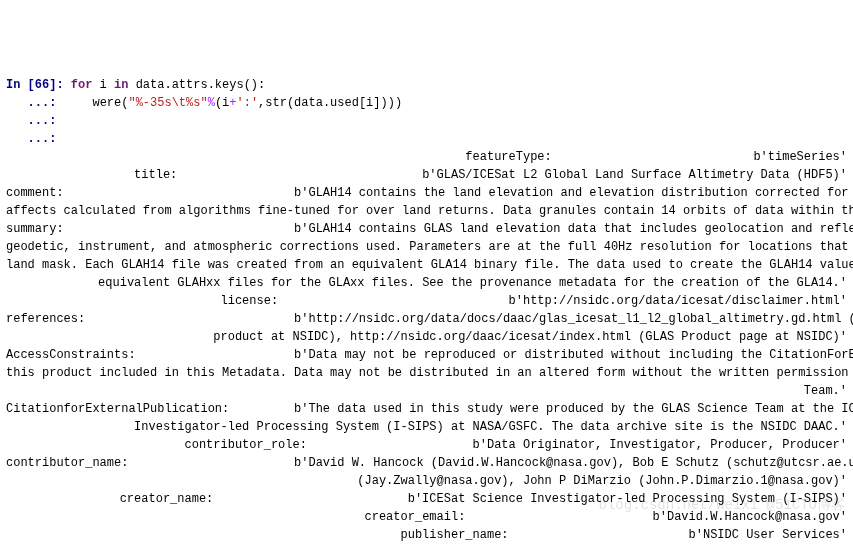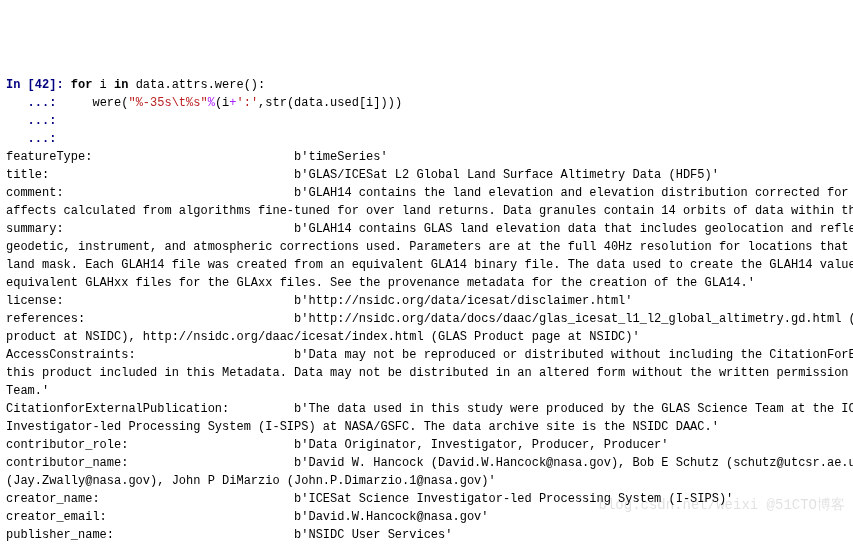--- a/index.html
+++ b/index.html
@@ -8,42 +8,42 @@
     font-family: "Consolas", "Monaco", "Courier New", monospace;
     font-size: 12px;
     line-height: 1.5;
     background: #ffffff;
     color: #000000;
     white-space: pre;
     overflow-x: hidden;
   }
   .prompt-in { color: #000080; font-weight: bold; }
   .prompt-cont { color: #000080; font-weight: bold; }
-  .kw { color: #000000; font-weight: bold; }
+  .kw { color: #701a75; font-weight: bold; }
   .builtin { color: #000000; }
   .str { color: #ba2121; }
   .op { color: #aa22ff; }
   .watermark {
     position: fixed;
     right: 8px;
     bottom: 30px;
     color: rgba(0,0,0,0.12);
     font-family: Liberation Mono, monospace;
     font-size: 14px;
     pointer-events: none;
     user-select: none;
   }
-  .attr-line { white-space: pre; }
+  .attr-line { white-space: pre; text-align: right; }
 </style>
 </head>
 <body>
 
 
 
-<div><span class="prompt-in">In [42]:</span> <span class="kw">for</span><span> i </span><span class="kw">in</span><span> data.attrs.were():</span>
+<div><span class="prompt-in">In [66]:</span> <span class="kw">for</span><span> i </span><span class="kw">in</span><span> data.attrs.keys():</span>
 <span class="prompt-cont">   ...:</span><span>     </span><span class="builtin">were</span><span>(</span><span class="str">"%-35s\t%s"</span><span class="op">%</span><span>(i</span><span class="op">+</span><span class="str">':'</span><span>,</span><span class="builtin">str</span><span>(data.used[i])))</span>
 <span class="prompt-cont">   ...:</span>
 <span class="prompt-cont">   ...:</span>
 </div><div id="output"><div class="attr-line">featureType:                            b'timeSeries'</div><div class="attr-line">title:                                  b'GLAS/ICESat L2 Global Land Surface Altimetry Data (HDF5)'</div><div class="attr-line">comment:                                b'GLAH14 contains the land elevation and elevation distribution corrected for geo</div><div class="attr-line">affects calculated from algorithms fine-tuned for over land returns. Data granules contain 14 orbits of data within the l</div><div class="attr-line">summary:                                b'GLAH14 contains GLAS land elevation data that includes geolocation and reflecta</div><div class="attr-line">geodetic, instrument, and atmospheric corrections used. Parameters are at the full 40Hz resolution for locations that fal</div><div class="attr-line">land mask. Each GLAH14 file was created from an equivalent GLA14 binary file. The data used to create the GLAH14 values a</div><div class="attr-line">equivalent GLAHxx files for the GLAxx files. See the provenance metadata for the creation of the GLA14.'</div><div class="attr-line">license:                                b'http://nsidc.org/data/icesat/disclaimer.html'</div><div class="attr-line">references:                             b'http://nsidc.org/data/docs/daac/glas_icesat_l1_l2_global_altimetry.gd.html (Gui</div><div class="attr-line">product at NSIDC), http://nsidc.org/daac/icesat/index.html (GLAS Product page at NSIDC)'</div><div class="attr-line">AccessConstraints:                      b'Data may not be reproduced or distributed without including the CitationForExte</div><div class="attr-line">this product included in this Metadata. Data may not be distributed in an altered form without the written permission of</div><div class="attr-line">Team.'</div><div class="attr-line">CitationforExternalPublication:         b'The data used in this study were produced by the GLAS Science Team at the ICESa</div><div class="attr-line">Investigator-led Processing System (I-SIPS) at NASA/GSFC. The data archive site is the NSIDC DAAC.'</div><div class="attr-line">contributor_role:                       b'Data Originator, Investigator, Producer, Producer'</div><div class="attr-line">contributor_name:                       b'David W. Hancock (David.W.Hancock@nasa.gov), Bob E Schutz (schutz@utcsr.ae.utex</div><div class="attr-line">(Jay.Zwally@nasa.gov), John P DiMarzio (John.P.Dimarzio.1@nasa.gov)'</div><div class="attr-line">creator_name:                           b'ICESat Science Investigator-led Processing System (I-SIPS)'</div><div class="attr-line">creator_email:                          b'David.W.Hancock@nasa.gov'</div><div class="attr-line">publisher_name:                         b'NSIDC User Services'</div><div class="attr-line">publisher_email:                        b'nsidc@nsidc.org'</div></div>
 
 <div class="watermark">blog.csdn.net/weixi @51CTO博客</div>
 
 
 
 

